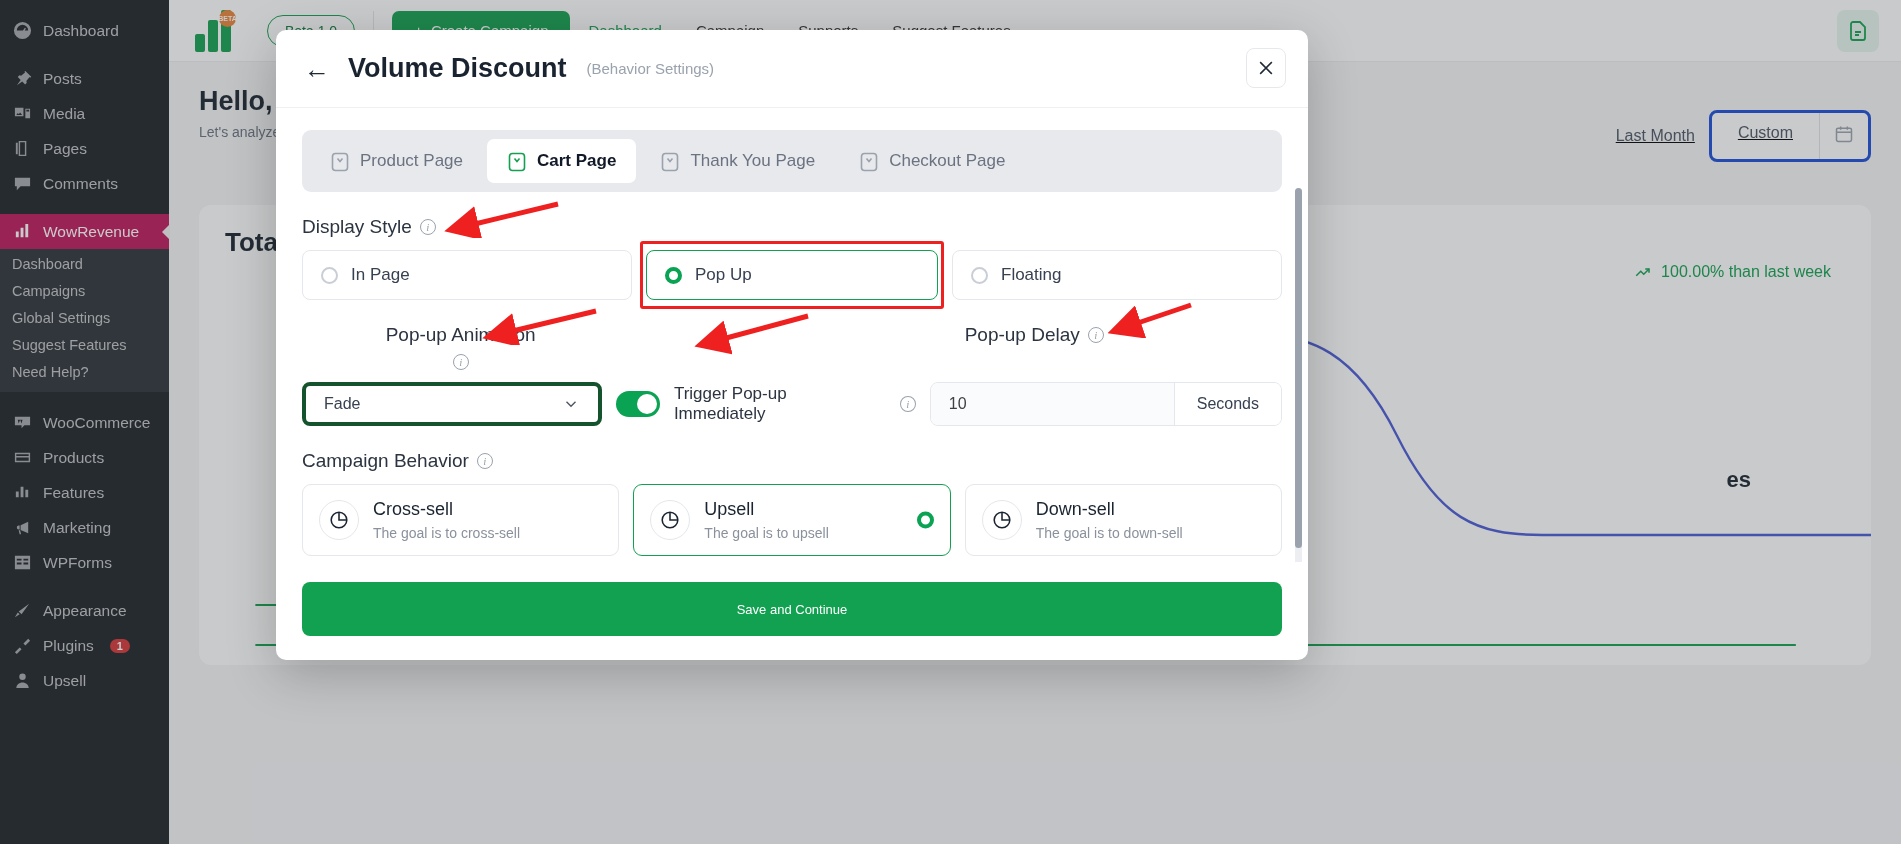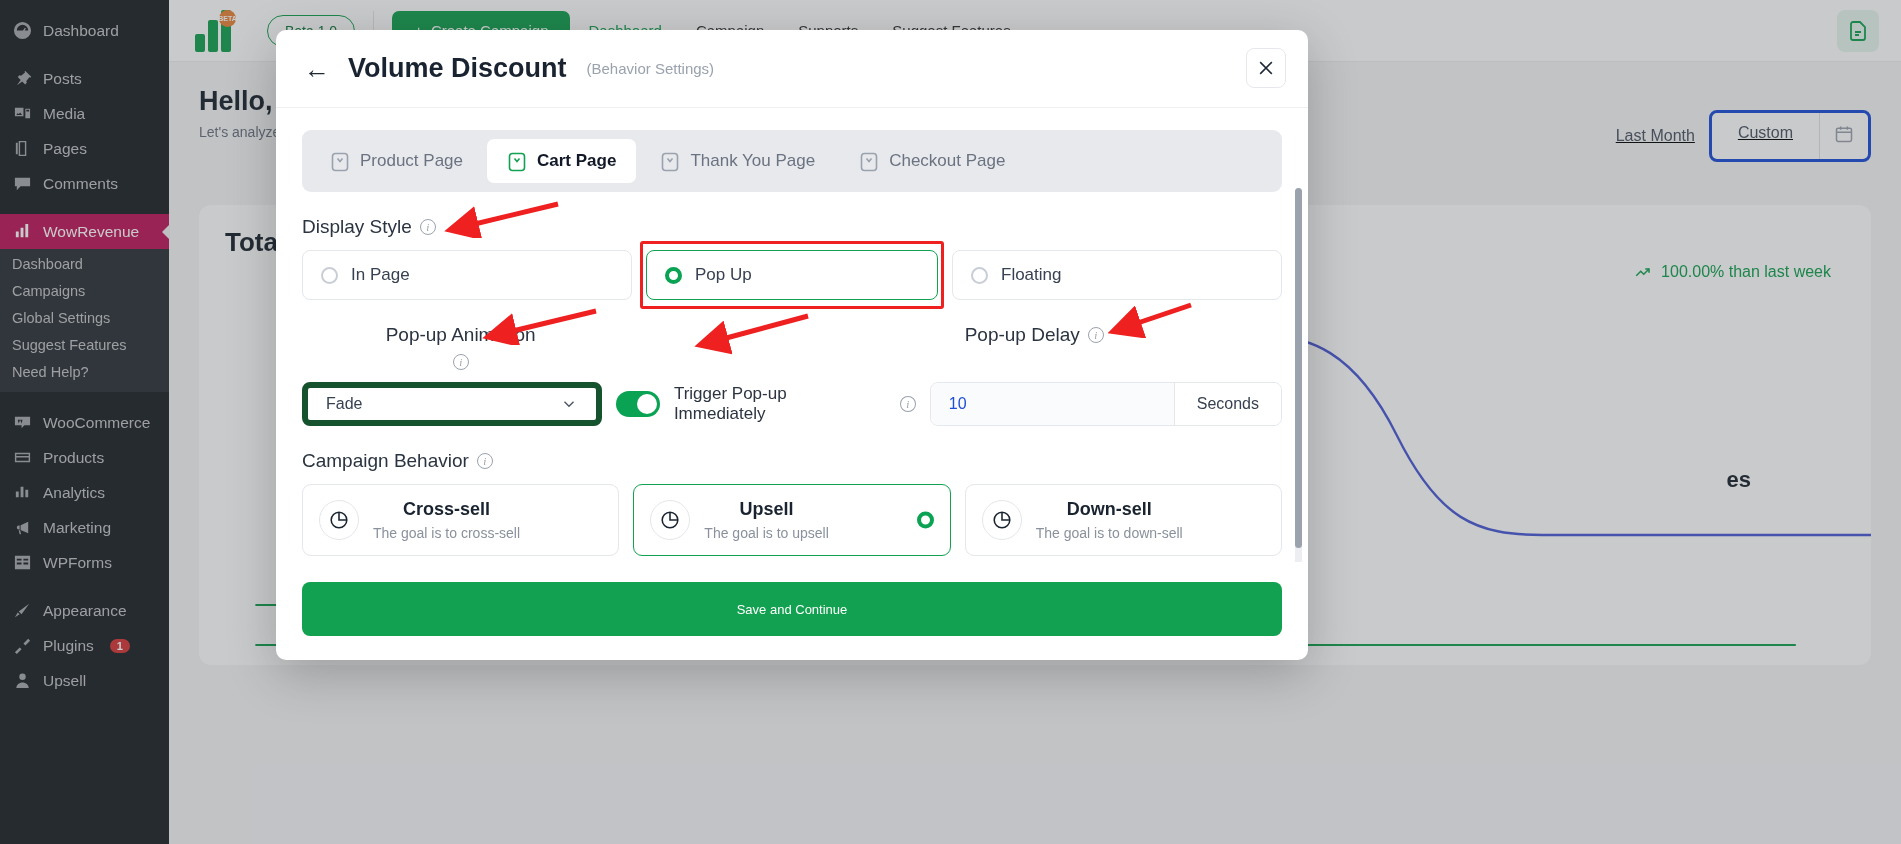--- a/index.html
+++ b/index.html
@@ -177,57 +177,57 @@
   .hl-wrap { position: relative; flex: 1; }
   .hl-wrap::after {
     content:""; position:absolute; left:-6px; top:-9px; right:-6px; bottom:-9px;
     border: 3px solid #ef2020; border-radius: 3px; pointer-events:none;
   }
 
   
   .three-row { display:flex; gap: 14px; align-items: flex-start; }
   .col3 { flex: 1; }
   .select-box {
-    border:6px solid #14532d; border-radius: 8px; height: 44px;
+    border:4px solid #14532d; border-radius: 8px; height: 44px;
     display:flex; align-items:center; justify-content: space-between;
     padding: 0 18px; font-size: 16px; color:#374151; background:#fff; cursor:pointer;
   }
   .toggle-row { display:flex; align-items:center; gap: 14px; height: 44px; }
   .toggle {
     width: 44px; height: 26px; border-radius: 14px; background:#0aa253;
     position:relative; cursor:pointer; flex:0 0 44px;
   }
   .toggle .knob {
     position:absolute; right: 3px; top: 3px; width: 20px; height: 20px;
     border-radius:50%; background:#fff;
   }
   .toggle-label { font-size: 17px; color:#2b3440; display:flex; align-items:center; gap:20px; }
   .delay-group { display:flex; border:1px solid #e4e7eb; border-radius: 8px; overflow:hidden; height: 44px; }
   .delay-input {
     flex: 1; border:none; outline:none; background:#fafbfc;
-    padding: 0 18px; font-size: 16px; color:#1d4ed8; font-family:inherit;
+    padding: 0 18px; font-size: 16px; color:#404040; font-family:inherit;
   }
   .delay-unit {
     padding: 0 22px; display:flex; align-items:center; font-size: 16px; color:#374151;
     border-left: 1px solid #e4e7eb; background:#fff;
   }
 
   
   .bcards { display:flex; gap: 14px; }
   .bcard {
     flex:1; border:1px solid #e4e7eb; border-radius: 9px;
     padding: 14px 16px; display:flex; gap: 14px; align-items:center;
     position:relative; background:#fff; cursor:pointer; min-height: 70px;
   }
   .bcard.sel { border-color:#12a150; }
   .bc-icon {
     width: 40px; height: 40px; border-radius:50%; border:1px solid #e4e7eb;
     display:flex;align-items:center;justify-content:center; flex:0 0 40px;
   }
-  .bc-title { font-size: 18px; color:#1a2430; font-weight:700;text-align:center; }
+  .bc-title { font-size: 18px; color:#1a2430; font-weight:400; }
   .bc-desc { font-size: 14px; color:#8a919c; margin-top: 5px; }
   .bc-radio {
     position:absolute; right: 16px; top: 50%; transform: translateY(-50%);
     width: 17px; height: 17px; border-radius:50%; border: 4px solid #0aa253;
   }
 
   
   .modal-foot { padding: 20px 26px 24px 26px; }
   .save-btn {
     width: 100%; height: 54px; background:#12a150; color:#fff;
@@ -331,21 +331,21 @@
       </span>
       <span>Products</span>
     </div>
 
     <div class="wp-item">
       <span class="wp-icon">
         <svg viewBox="0 0 20 20">
             <path d="M3 15h3V9H3v6zm5 0h3V4H8v11zm5 0h3V7h-3v8z"></path>
           </svg>
       </span>
-      <span>Analytics</span>
+      <span>Features</span>
     </div>
 
     <div class="wp-item">
       <span class="wp-icon">
         <svg viewBox="0 0 20 20">
             <path d="M16 4v12l-8-3.5V7.5L16 4zM6 8h1v4H6a2 2 0 010-4zm0 5h1.5l1 4H7l-1-4z"></path>
           </svg>
       </span>
       <span>Marketing</span>
     </div>

